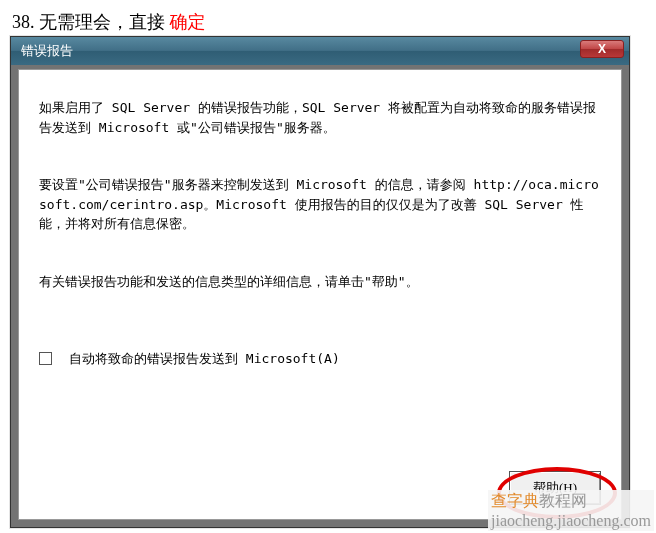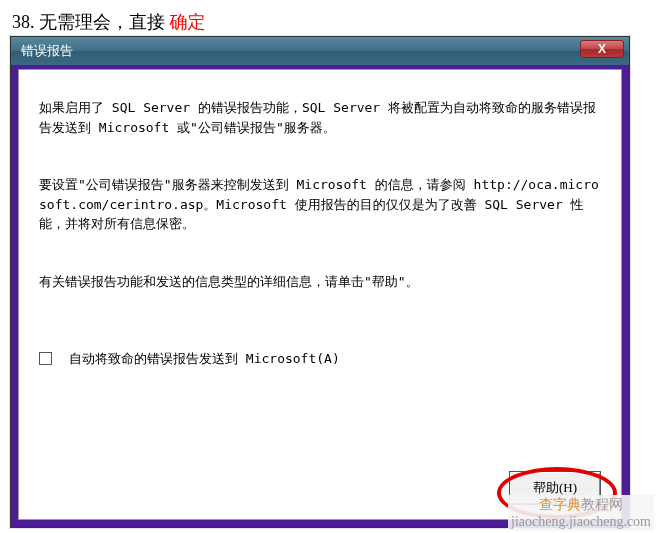--- a/index.html
+++ b/index.html
@@ -19,21 +19,21 @@
     .instruction .txt { color: #000; }
     .instruction .red { color: #ff0000; }
     .window {
       position: absolute;
       left: 10px;
       top: 36px;
       width: 620px;
       height: 492px;
       border: 1px solid #333;
       box-shadow: 0 0 0 1px rgba(0,0,0,0.1);
-      background: #4c1d95;
+      background: #737373;
     }
     .titlebar {
       height: 28px;
       background: linear-gradient(to bottom, #5889a0 0%, #416f87 48%, #2f5d74 50%, #3a6a82 100%);
       position: relative;
       display: flex;
       align-items: center;
       padding-left: 10px;
       color: #fff;
       font-size: 13px;
@@ -111,26 +111,25 @@
       width: 120px;
       height: 52px;
       border: 4px solid #e00000;
       border-radius: 50%;
       pointer-events: none;
     }
     .watermark {
       position: absolute;
       right: 2px;
       bottom: 2px;
-      font-size: 14px;
+      font-size: 16px;
       color: #999;
       background: rgba(245,245,245,0.9);
       padding: 1px 3px;
       pointer-events: none;
-      text-align: center;
     }
     .watermark .hl { color: #e28a2b; }
   </style>
 </head>
 <body>
 
 <div class="instruction">
   <span class="num">38.</span>
   <span class="txt">无需理会，直接</span>
   <span class="red">确定</span>

